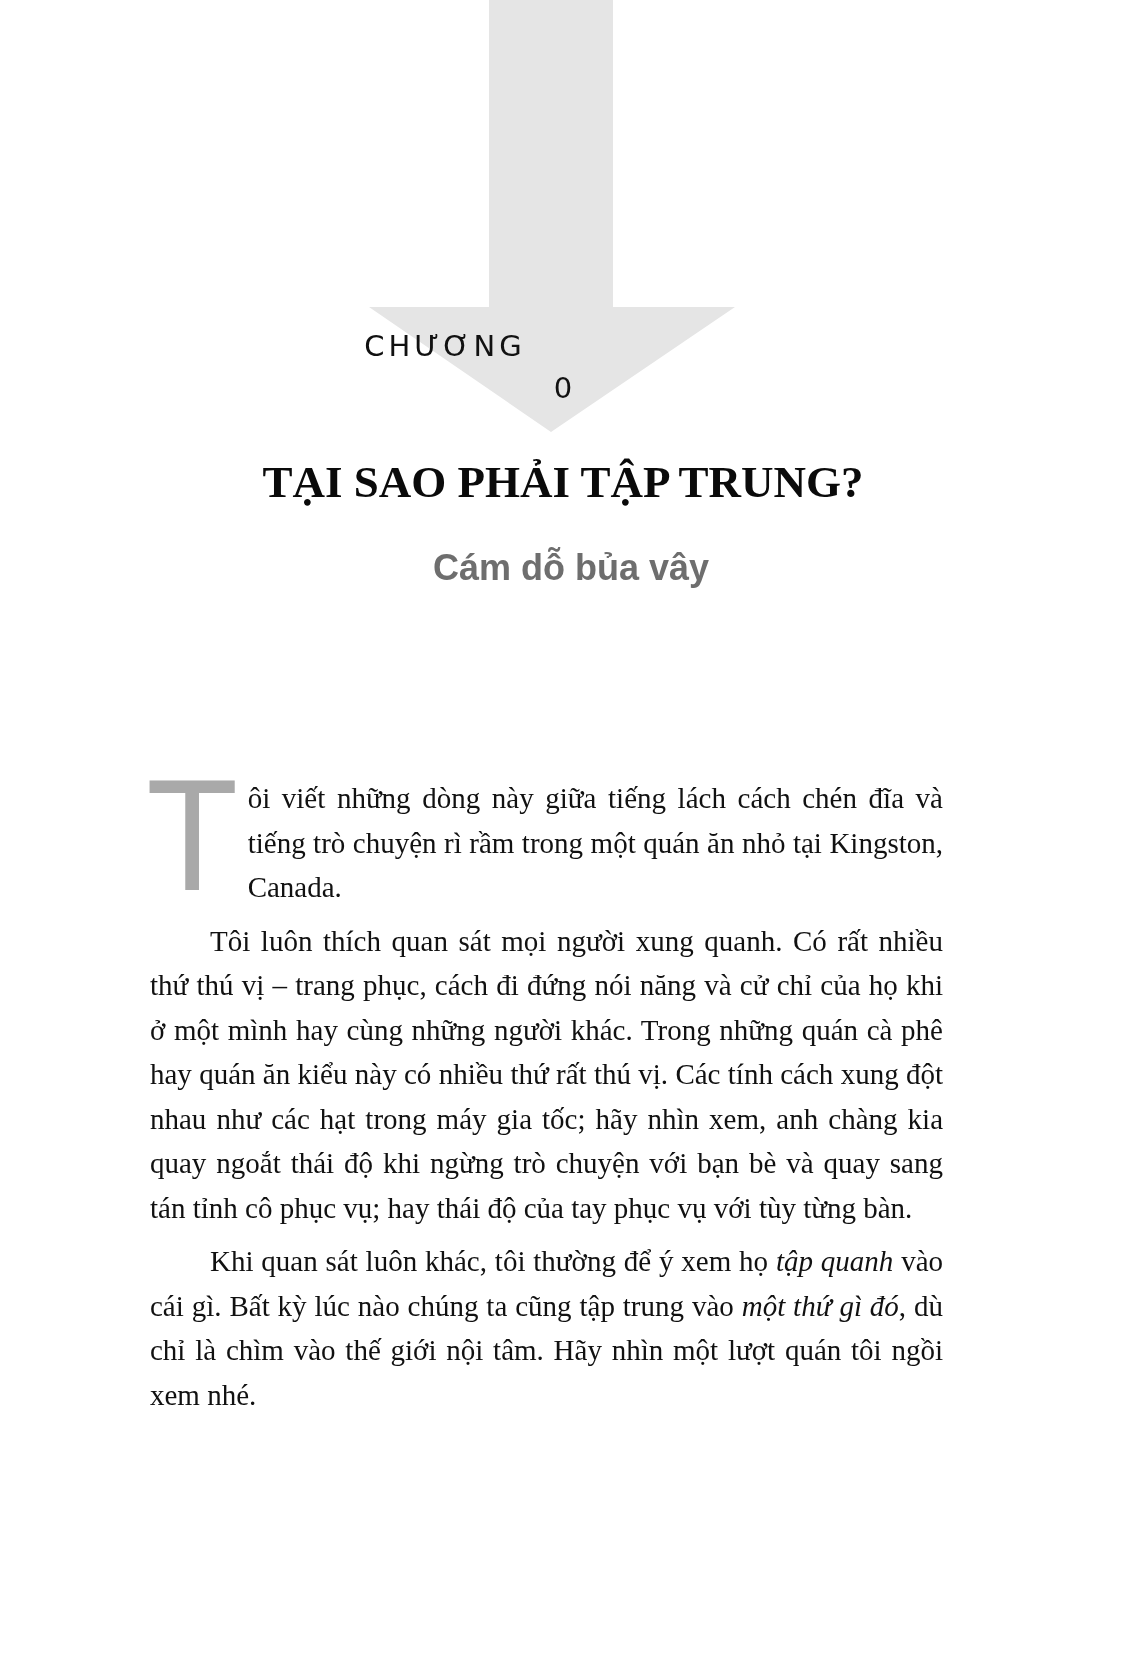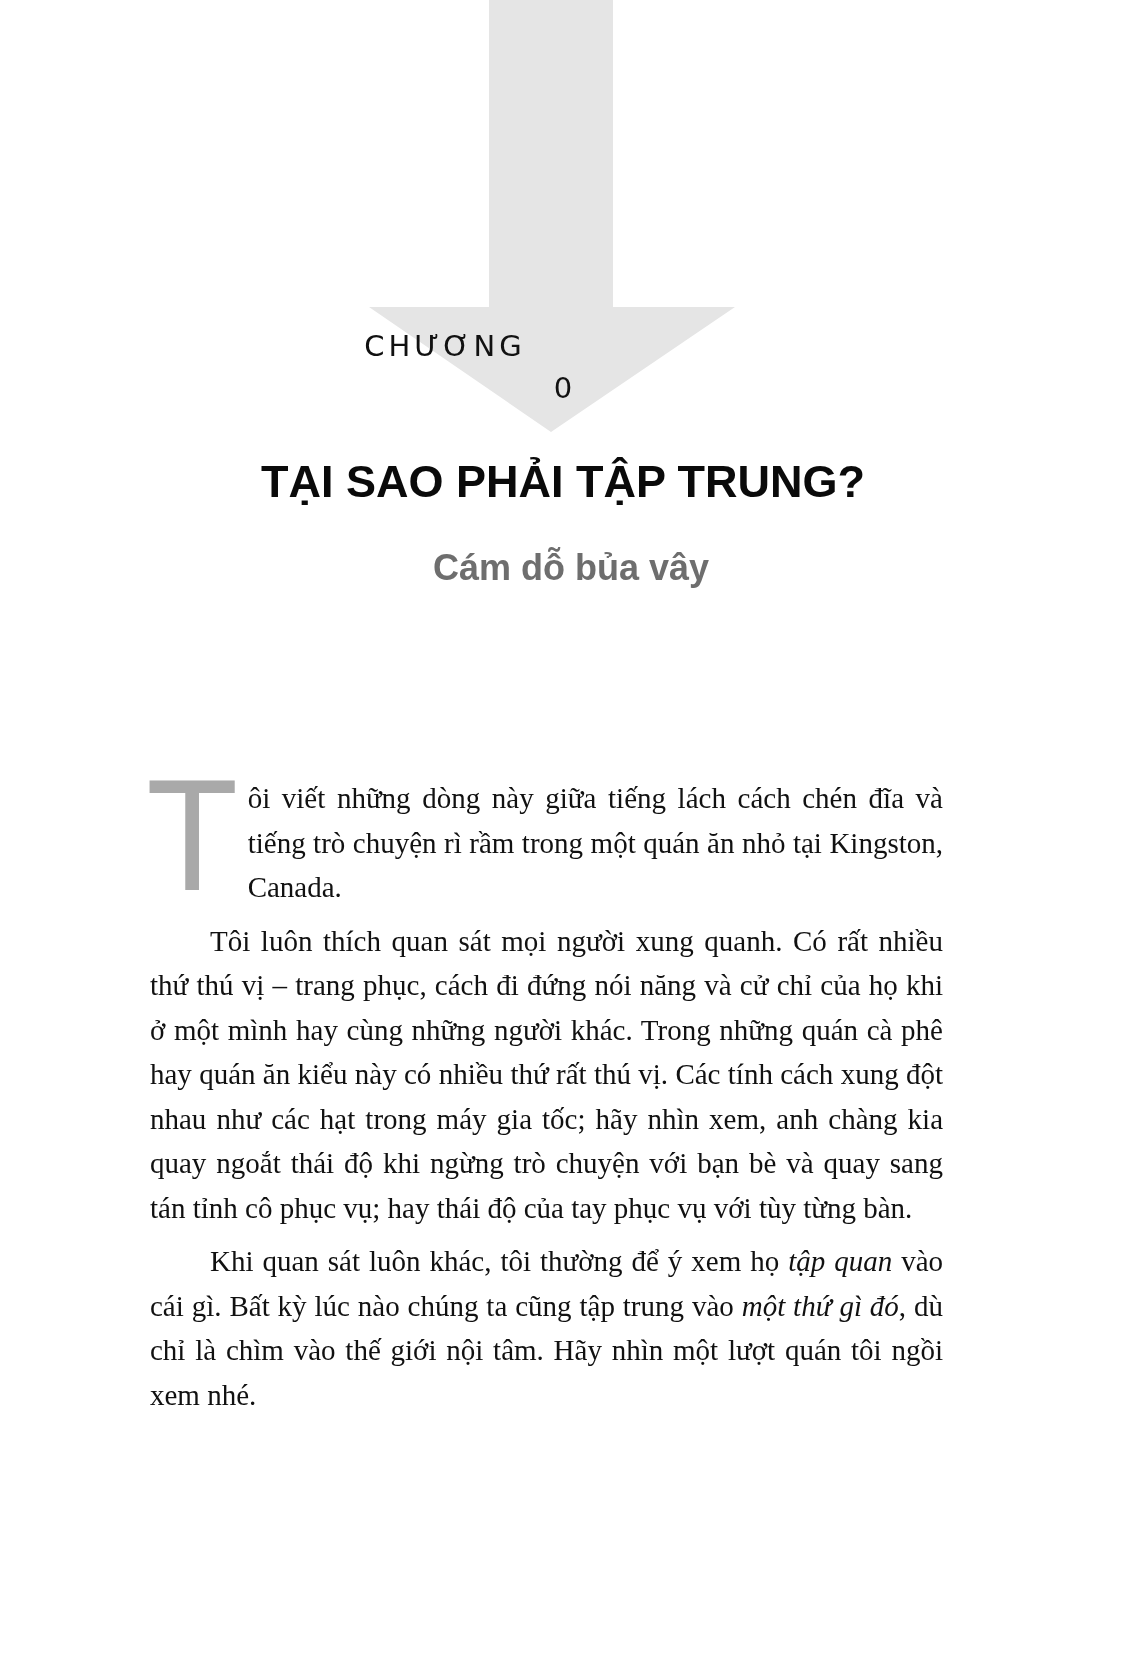--- a/index.html
+++ b/index.html
@@ -103,22 +103,22 @@
 </head>
 <body>
 
 <svg class="arrow" viewBox="0 0 1126 440" width="1126" height="440">
   <polygon points="489,0 613,0 613,307 735,307 551,432 369,307 489,307" fill="#e5e5e5"></polygon>
 </svg>
 
 <div class="chapter-label">CHƯƠNG</div>
 <div class="chapter-num">0</div>
 
-<h1 class="title" style="margin:0;">TẠI SAO PHẢI TẬP TRUNG?</h1>
+<h1 class="title" style="margin:0;font-family:Liberation Serif, serif;">TẠI SAO PHẢI TẬP TRUNG?</h1>
 <h2 class="subtitle" style="margin:8px;">Cám dỗ bủa vây</h2>
 
 <div class="body">
   <p>
     <span class="drop-cap">T</span><span>ôi viết những dòng này giữa tiếng lách cách chén đĩa và tiếng trò chuyện rì rầm trong một quán ăn nhỏ tại Kingston, Canada.</span>
   </p>
   <p class="indent">Tôi luôn thích quan sát mọi người xung quanh. Có rất nhiều thứ thú vị – trang phục, cách đi đứng nói năng và cử chỉ của họ khi ở một mình hay cùng những người khác. Trong những quán cà phê hay quán ăn kiểu này có nhiều thứ rất thú vị. Các tính cách xung đột nhau như các hạt trong máy gia tốc; hãy nhìn xem, anh chàng kia quay ngoắt thái độ khi ngừng trò chuyện với bạn bè và quay sang tán tỉnh cô phục vụ; hay thái độ của tay phục vụ với tùy từng bàn.</p>
-  <p class="indent"><span>Khi quan sát luôn khác, tôi thường để ý xem họ </span><em>tập quan</em><span> vào cái gì. Bất kỳ lúc nào chúng ta cũng tập trung vào </span><em>một thứ gì đó</em><span>, dù chỉ là chìm vào thế giới nội tâm. Hãy nhìn một lượt quán tôi ngồi xem nhé.</span></p>
+  <p class="indent"><span>Khi quan sát luôn khác, tôi thường để ý xem họ </span><em>tập quanh</em><span> vào cái gì. Bất kỳ lúc nào chúng ta cũng tập trung vào </span><em>một thứ gì đó</em><span>, dù chỉ là chìm vào thế giới nội tâm. Hãy nhìn một lượt quán tôi ngồi xem nhé.</span></p>
 </div>
 
 </body></html>

